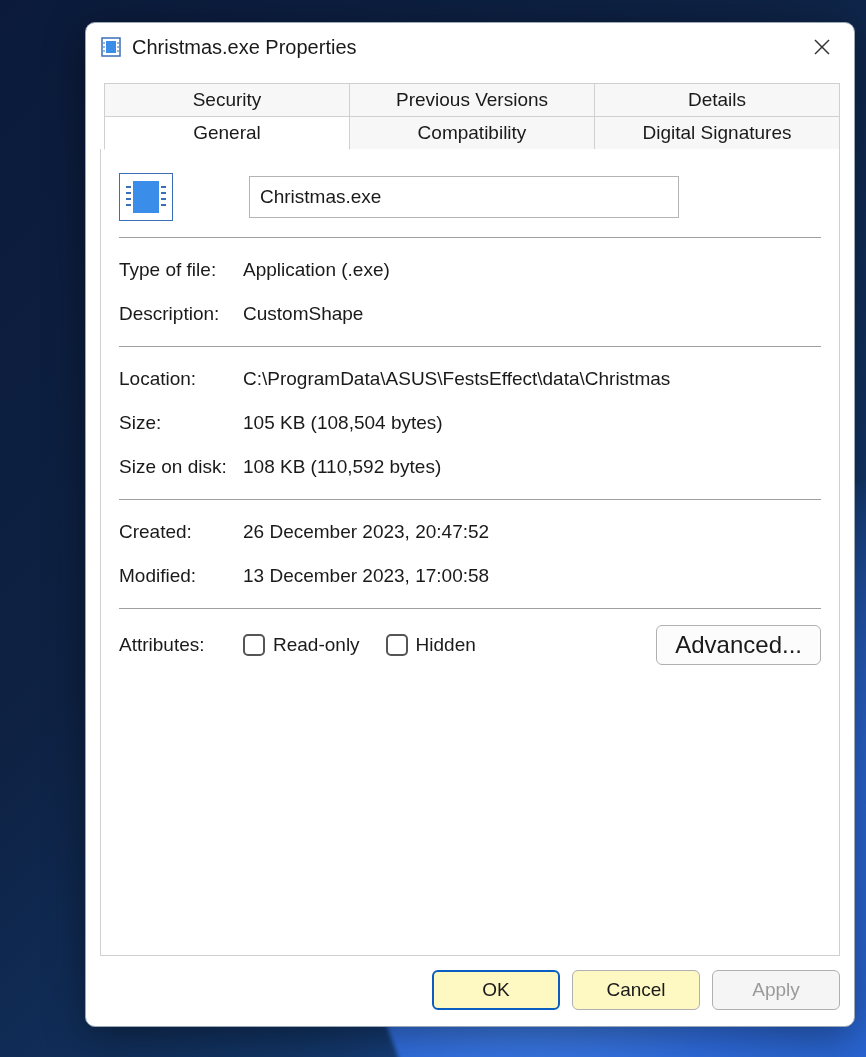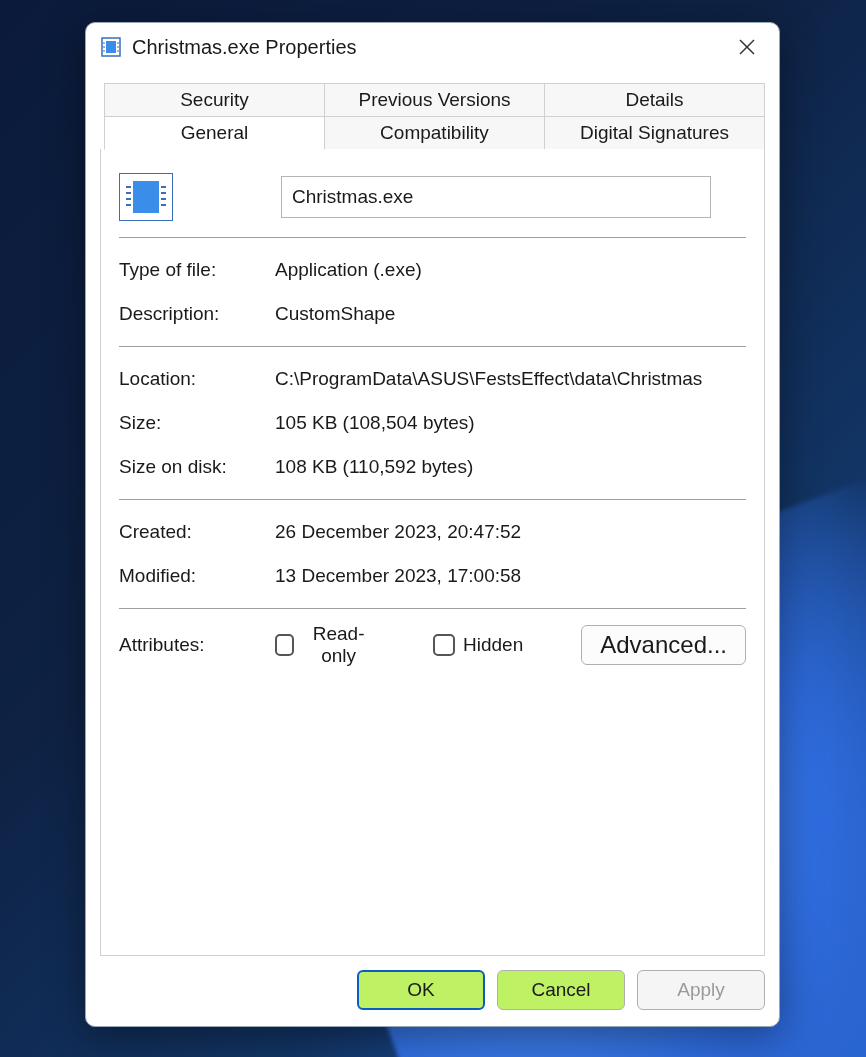--- a/index.html
+++ b/index.html
@@ -20,21 +20,21 @@
     width: 700px;
     height: 700px;
     background: radial-gradient(circle at 30% 30%, #5fa3ff 0%, #2f6de0 40%, transparent 70%);
     transform: rotate(-20deg);
     filter: blur(2px);
   }
   .dialog {
     position: absolute;
     left: 85px;
     top: 22px;
-    width: 695px;
+    width: 770px;
     height: 1005px;
     background: #ffffff;
     border: 1px solid #9aa7b5;
     border-radius: 10px;
     box-shadow: 0 10px 40px rgba(0,0,0,0.4);
     display: flex;
     flex-direction: column;
   }
   .titlebar {
     display: flex;
@@ -103,21 +103,20 @@
     flex: 1;
     margin-top: -1px;
     background: #fff;
   }
   .row {
     display: flex;
     align-items: center;
     min-height: 44px;
     font-size: 19px;
     color: #1a1a1a;
-    gap: 32px;
   }
   .row .label {
     width: 124px;
     flex-shrink: 0;
   }
   .row .value {
     flex: 1;
   }
   .hr {
     border: none;
@@ -174,21 +173,21 @@
     justify-content: flex-end;
     gap: 12px;
     padding: 14px 14px 16px 14px;
   }
   .btn {
     min-width: 128px;
     height: 40px;
     font-size: 19px;
     border-radius: 6px;
     border: 1px solid #b0b0b0;
-    background: #bef264;
+    background: #fef9c3;
     color: #1a1a1a;
     display: inline-flex;
     align-items: center;
     justify-content: center;
   }
   .btn.primary {
     border: 2px solid #0a5ec0;
   }
   .btn.disabled {
     color: #9a9a9a;

